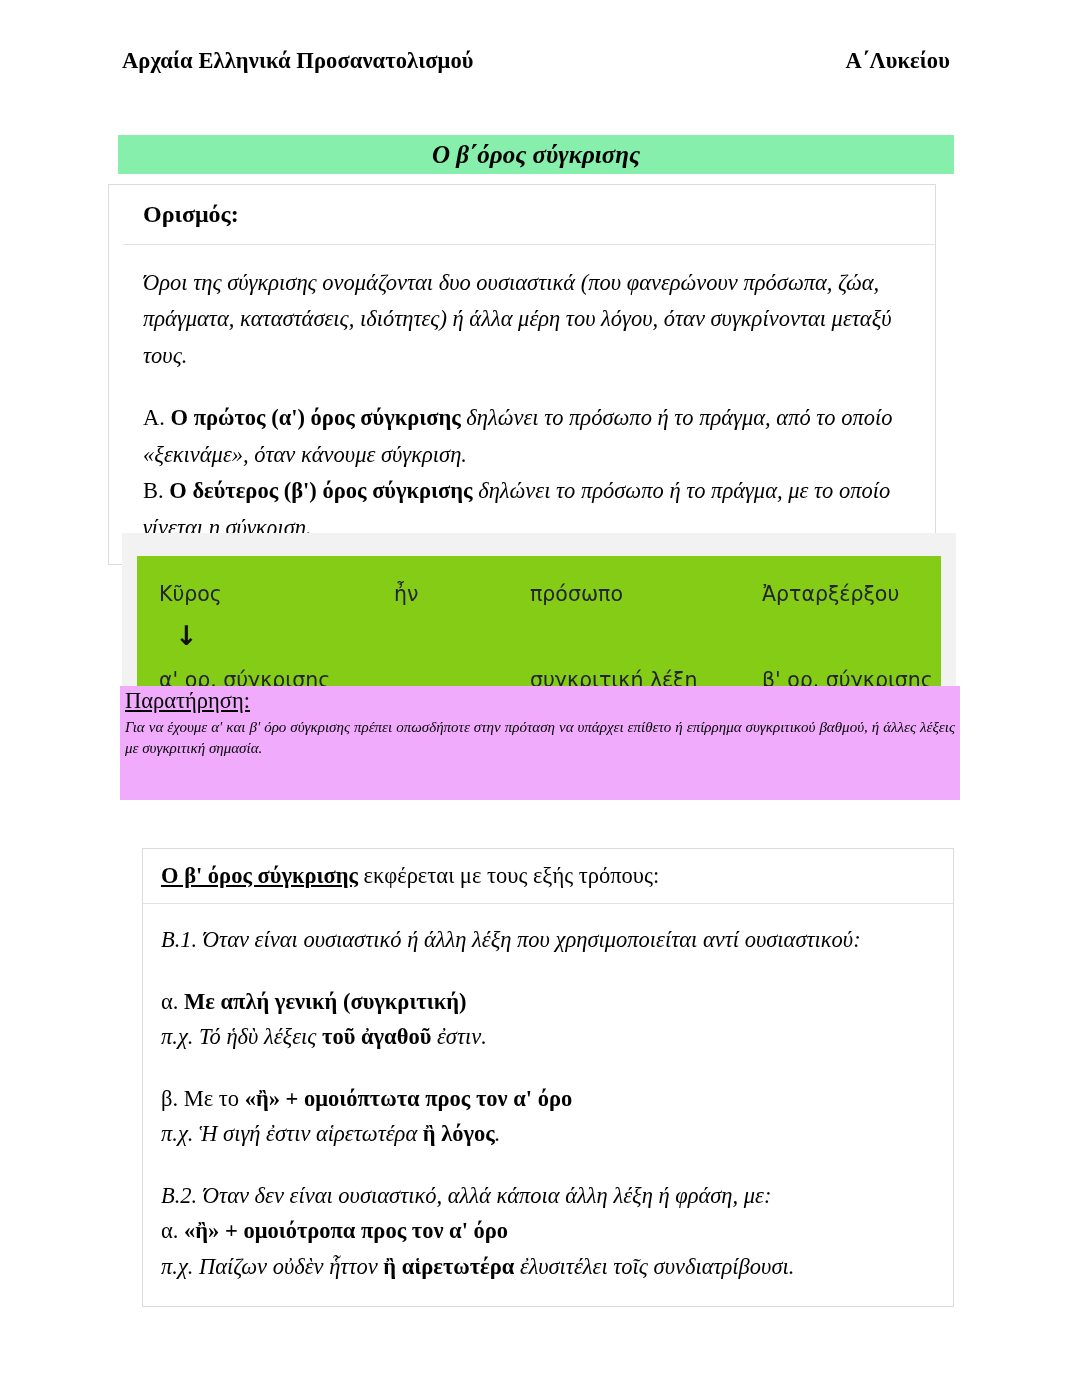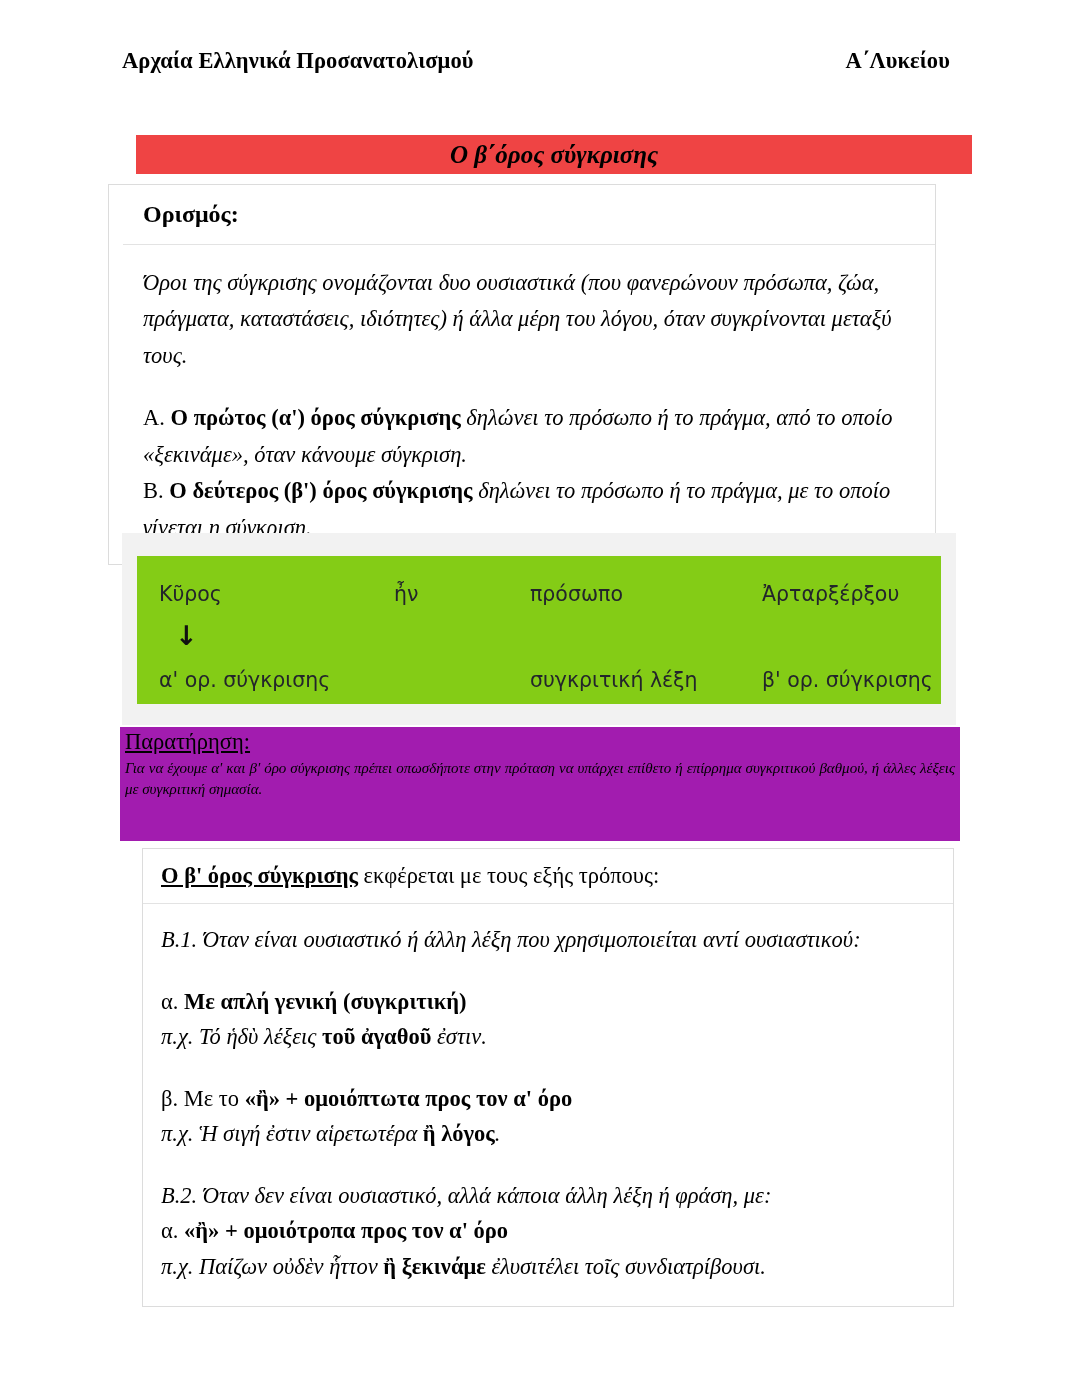--- a/index.html
+++ b/index.html
@@ -36,25 +36,25 @@
     font-size: 22.5px;
     letter-spacing: 0.1px;
   }
   .doc-header .right {
     padding-right: 8px;
   }
 
   
   .title-band {
     position: absolute;
-    left: 136px;
+    left: 118px;
     top: 135px;
     width: 836px;
     height: 39px;
-    background: #ef4444;
+    background: #86efac;
     display: flex;
     align-items: center;
     justify-content: center;
   }
   .title-band .title-text {
     font-weight: bold;
     font-style: italic;
     font-size: 25px;
   }
 
@@ -136,24 +136,24 @@
     font-size: 27px;
     font-weight: bold;
     color: #111111;
     line-height: 1;
   }
 
   
   .obs-band {
     position: absolute;
     left: 120px;
-    top: 727px;
+    top: 686px;
     width: 840px;
     height: 114px;
-    background: #a21caf;
+    background: #f0abfc;
   }
   .obs-title {
     position: absolute;
     left: 5px;
     top: 2px;
     font-size: 22.5px;
     text-decoration: underline;
     text-underline-offset: 2px;
   }
   .obs-text {
@@ -274,19 +274,19 @@
       </p>
       <p class="blk">
         <span>π.χ. Ἡ σιγή ἐστιν αἱρετωτέρα </span><b>ἢ λόγος</b><span>.</span>
       </p>
 
       <p class="blk tight">Β.2. Όταν δεν είναι ουσιαστικό, αλλά κάποια άλλη λέξη ή φράση, με:</p>
       <p class="blk tight">
         <span class="nm">α. </span><b>«ἢ» + ομοιότροπα προς τον α' όρο</b>
       </p>
       <p class="blk">
-        <span>π.χ. Παίζων οὐδὲν ἧττον </span><b>ἢ ξεκινάμε</b><span> ἐλυσιτέλει τοῖς συνδιατρίβουσι.</span>
+        <span>π.χ. Παίζων οὐδὲν ἧττον </span><b>ἢ αἱρετωτέρα</b><span> ἐλυσιτέλει τοῖς συνδιατρίβουσι.</span>
       </p>
 
     </div>
   </div>
 
 </div>
 
 </body></html>

